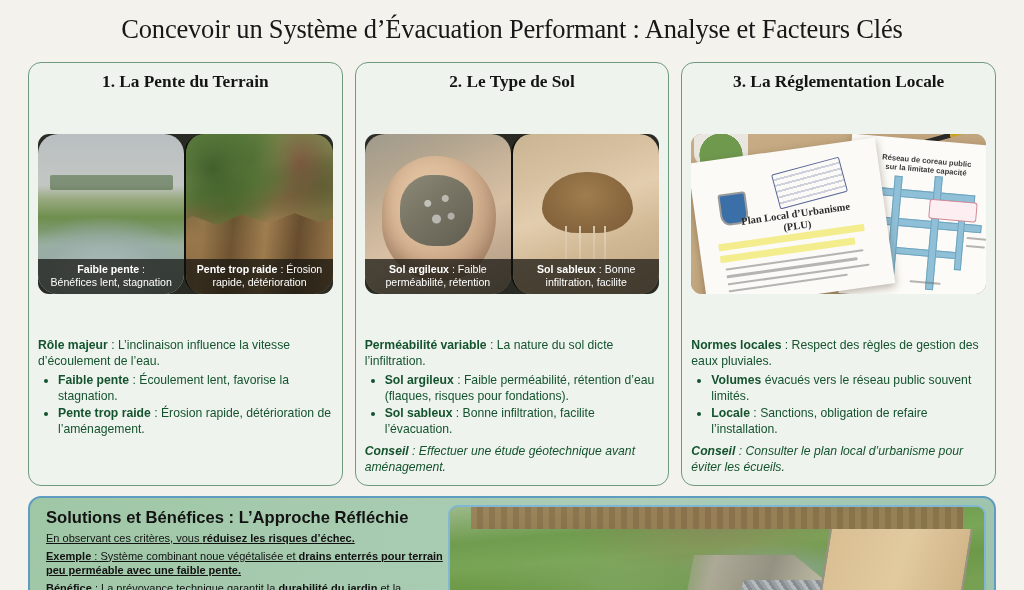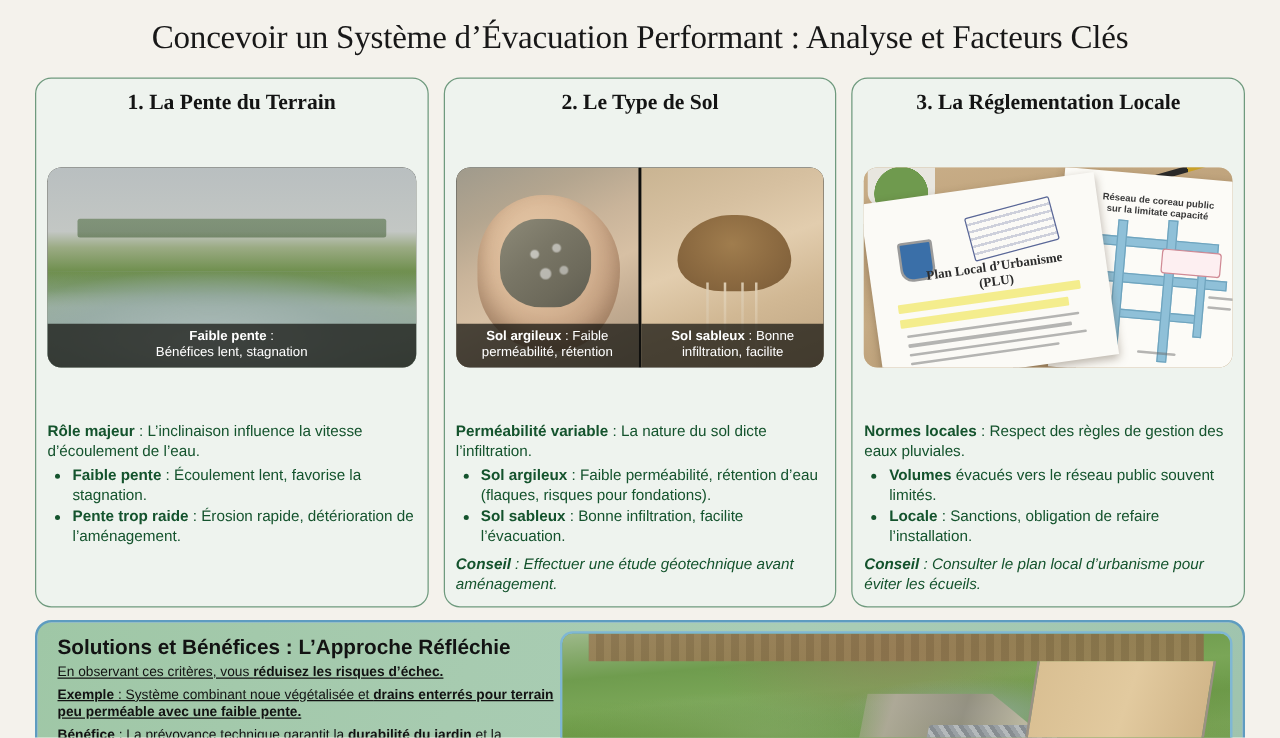--- a/index.html
+++ b/index.html
@@ -78,20 +78,21 @@
     height: 160px;
     border-radius: 11px;
     overflow: hidden;
     display: flex;
     background: #2a2a24;
   }
   .imgpair .half {
     flex: 1 1 50%;
     position: relative;
     overflow: hidden;
+    border-radius: 20px;
   }
   .imgpair .half + .half { border-left: 2px solid #0f0f0d; }
   .caption {
     position: absolute;
     left: 0; right: 0; bottom: 0;
     background: rgba(18,18,14,0.72);
     color: #ffffff;
     font-size: 10.6px;
     line-height: 1.22;
     text-align: center;
@@ -345,20 +346,27 @@
       <div class="panel-title">1. La Pente du Terrain</div>
 
       <div class="imgpair">
         <div class="half">
           <div class="sc sc-flood"></div>
           <div class="caption">
             <b>Faible pente</b><span> :</span><br>
             <span>Bénéfices lent, stagnation</span>
           </div>
         </div>
+        <div class="half">
+          <div class="sc sc-erode"></div>
+          <div class="caption">
+            <b>Pente trop raide</b><span> : Érosion</span><br>
+            <span>rapide, détérioration</span>
+          </div>
+        </div>
       </div>
 
       <div class="body-text">
         <p class="lead">
           <b>Rôle majeur</b><span> : L’inclinaison influence la vitesse d’écoulement de l’eau.</span>
         </p>
         <ul class="bullets">
           <li><b>Faible pente</b><span> : Écoulement lent, favorise la stagnation.</span></li>
           <li><b>Pente trop raide</b><span> : Érosion rapide, détérioration de l’aménagement.</span></li>
         </ul>

